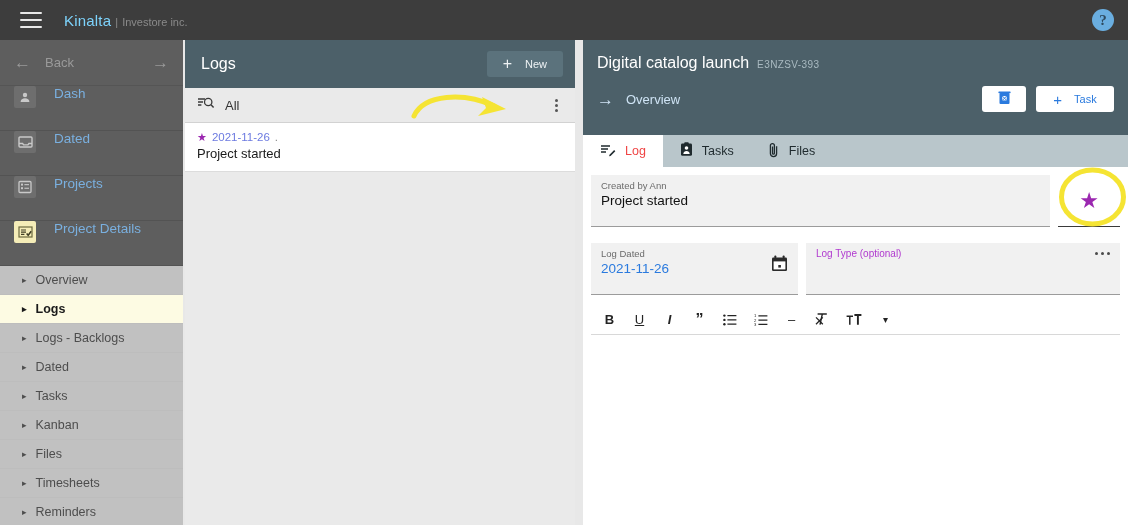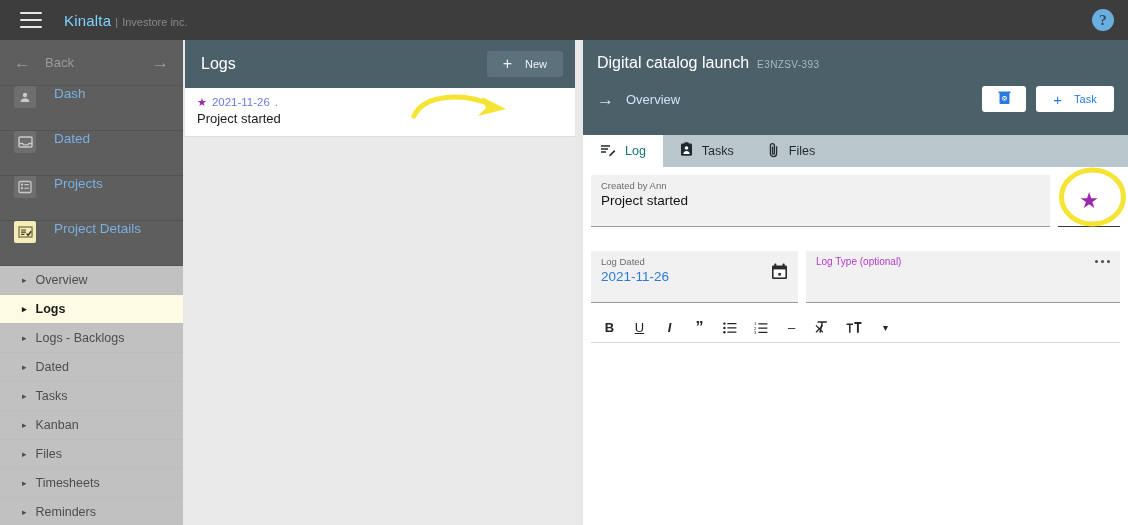--- a/index.html
+++ b/index.html
@@ -119,21 +119,21 @@
   }
   .wbtn.trash { width: 44px; }
   .wbtn.task { width: 78px; gap: 12px; font-size: 11px; }
   .wbtn .plus { font-size: 15px; font-weight: 300; line-height: 1; }
 
   .tabs { display: flex; background: #b9c6cb; height: 32px; }
   .tab {
     display: flex; align-items: center; gap: 9px; padding: 0 17px;
     font-size: 12.5px; color: #1f2a2e; cursor: pointer;
   }
-  .tab.active { background: #fff; color: #0f766e; }
+  .tab.active { background: #fff; color: #ef4444; }
 
   .form-area { padding: 8px 8px 0 8px; }
   .field-row { display: flex; gap: 8px; align-items: stretch; }
   .field {
     background: #f1f1f1; border-bottom: 1px solid #9b9b9b; padding: 5px 10px 18px 10px;
     position: relative;
   }
   .field-lbl { font-size: 9.5px; color: #6b6b6b; }
   .field-lbl.purple { color: #b039cf; font-size: 10px; }
   .field-val { font-size: 13.5px; color: #111; margin-top: 2px; }
@@ -269,20 +269,37 @@
     </div>
   </div>
 
   <div class="mid">
     <div class="mid-head">
       <span class="mid-title">Logs</span>
       <button class="new-btn">
         <span class="plus">+</span>
         <span>New</span>
       </button>
+    </div>
+    <div class="filter-bar">
+      <div class="filter-left">
+        <span>
+          <svg width="18" height="14" viewBox="0 0 18 14">
+              <path d="M1 3h7M1 6h5M1 9h3.4" stroke="#3a3a3a" stroke-width="1.3"></path>
+              <circle cx="11.2" cy="6" r="3.7" fill="none" stroke="#3a3a3a" stroke-width="1.3"></circle>
+              <path d="M14 8.8l2.6 2.8" stroke="#3a3a3a" stroke-width="1.4"></path>
+            </svg>
+        </span>
+        <span class="filter-lbl">All</span>
+      </div>
+      <div class="kebab">
+          <i></i>
+          <i></i>
+          <i></i>
+        </div>
     </div>
     <div class="log-list">
       <div class="log-row">
         <div class="log-row-top">
           <span class="star-sm">★</span>
           <span class="log-date">2021-11-26</span>
           <span class="log-dot">.</span>
         </div>
         <div class="log-title">Project started</div>
       </div>
@@ -354,21 +371,21 @@
       <div class="field-row">
         <div class="field f-created">
           <div class="field-lbl">Created by Ann</div>
           <div class="field-val">Project started</div>
         </div>
         <div class="star-box">
           <span class="star-big">★</span>
         </div>
       </div>
 
-      <div class="field-row" style="margin-top:24px;border-radius:19px;">
+      <div class="field-row" style="margin-top:16px;border-radius:19px;">
         <div class="field f-dated">
           <div>
             <div class="field-lbl">Log Dated</div>
             <div class="field-val blue">2021-11-26</div>
           </div>
           <span>
             <svg width="17" height="17" viewBox="0 0 17 17">
                 <rect x="1" y="2.6" width="15" height="13.4" rx="1.2" fill="#2b2b2b"></rect>
                 <rect x="2.6" y="6.4" width="11.8" height="8" fill="#fff"></rect>
                 <rect x="3.4" y="0.6" width="1.9" height="3.4" rx=".7" fill="#2b2b2b"></rect>

